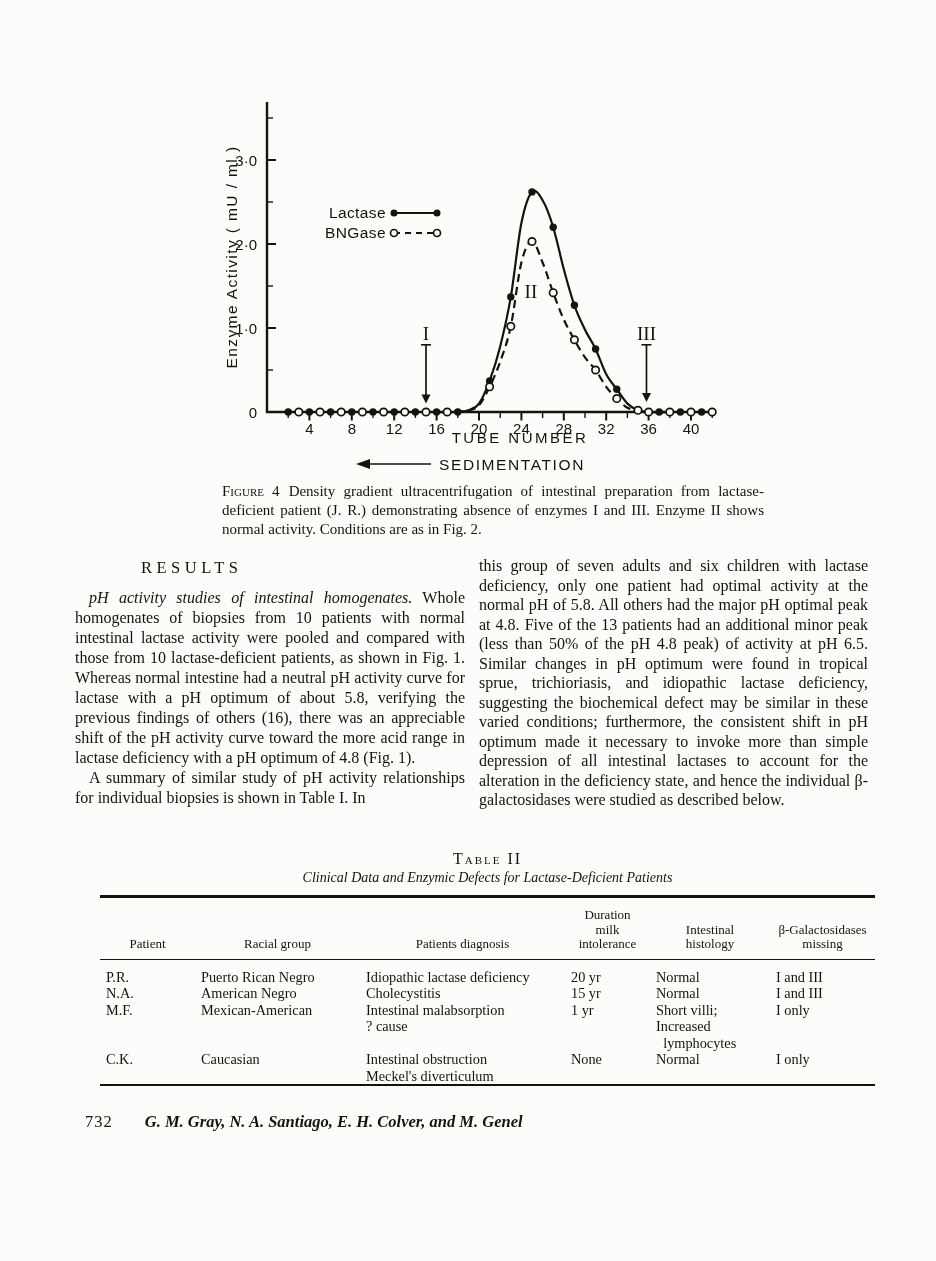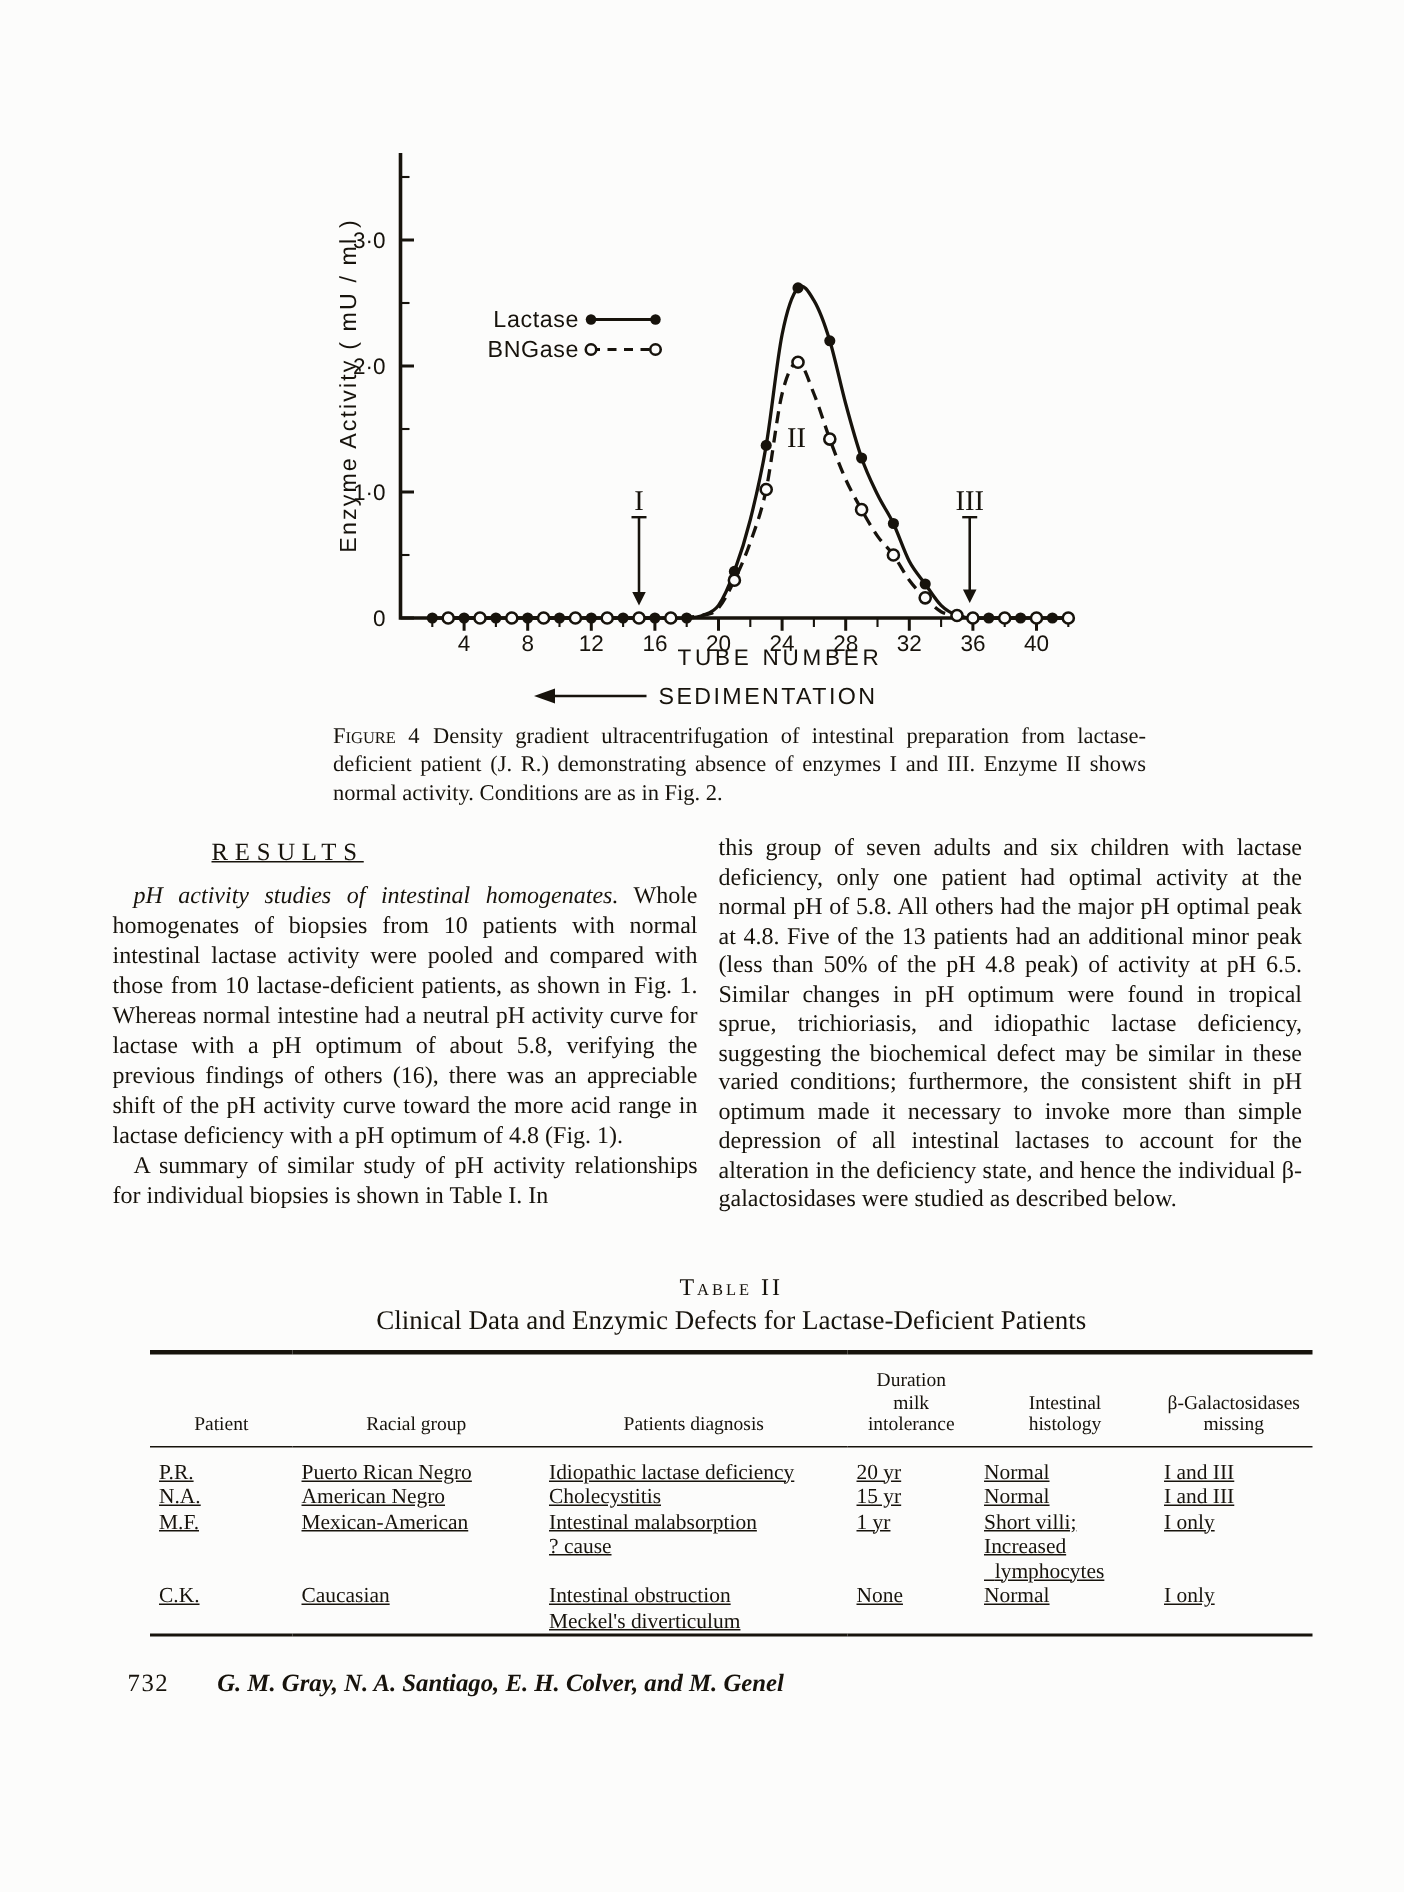--- a/index.html
+++ b/index.html
@@ -30,44 +30,44 @@
     font-size:15px;line-height:19px;text-align:justify;
   }
   .fig-caption .sc{font-variant:small-caps;padding-right:9px;}
 
   
   .col-left{position:absolute;left:75px;top:558px;width:390px;
     font-size:16px;line-height:20px;text-align:justify;}
   .col-right{position:absolute;left:479px;top:556px;width:389px;
     font-size:16px;line-height:19.5px;text-align:justify;}
   .results-heading{
-    letter-spacing:4.5px;font-size:16.5px;margin:0 0 10px 66px;text-decoration:underline;
+    letter-spacing:4.5px;font-size:16.5px;margin:0 0 10px 66px;
   }
   .col-left p{margin:0;text-indent:14px;}
   .col-right p{margin:0;}
   .ital{font-style:italic;}
 
   
   .table-block{position:absolute;left:100px;top:850px;width:775px;}
   .table-title{text-align:center;font-variant:small-caps;letter-spacing:2px;
     font-size:16px;margin:0;}
-  .table-subtitle{text-align:center;font-size:18px;margin:2px 0 0 0;}
+  .table-subtitle{text-align:center;font-style:italic;font-size:14px;margin:2px 0 0 0;}
   table.data{
     width:775px;margin-top:9px;border-collapse:collapse;
     border-top:3px solid #17130c;border-bottom:2.5px solid #17130c;
   }
   table.data th{
     font-weight:normal;font-size:13px;line-height:14.5px;
     text-align:center;vertical-align:bottom;
     padding:10px 0 7px 0;white-space:pre-line;
     border-bottom:1.5px solid #17130c;
   }
   table.data td{
     font-size:14.3px;line-height:16.5px;vertical-align:top;
-    padding:0 0 0 6px;white-space:pre-wrap;text-decoration:underline;
+    padding:0 0 0 6px;white-space:pre-wrap;
   }
   table.data tr.first td{padding-top:9px;}
   table.data tr.last td{padding-bottom:13px;}
   td.c-duration{padding-left:14px;}
   td.c-missing{padding-left:28px;}
   .col-patient{width:95px;}
   .col-racial{width:165px;}
   .col-diagnosis{width:205px;}
   .col-duration{width:85px;}
   .col-histology{width:120px;}

